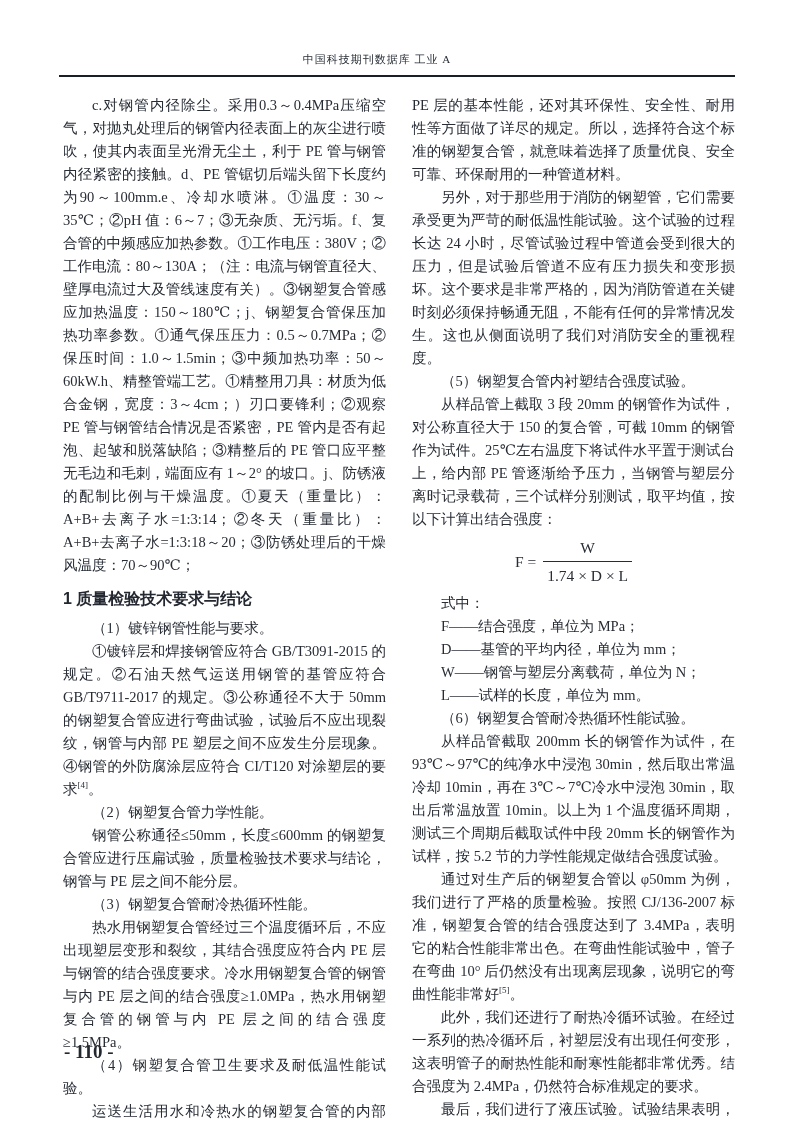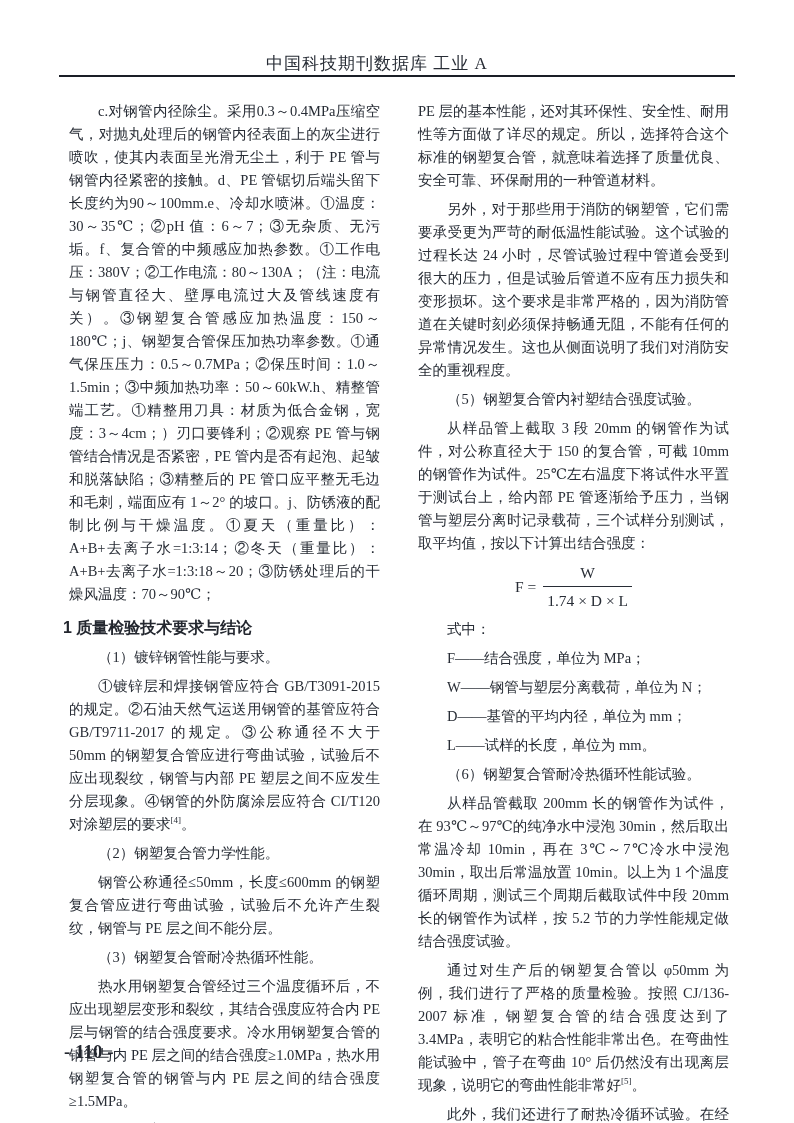--- a/index.html
+++ b/index.html
@@ -8,34 +8,34 @@
     width:794px; height:1123px;
     position:relative;
     background:#ffffff;
     font-family:"Liberation Serif","DejaVu Serif",serif;
     color:#272c35;
     overflow:hidden;
   }
   .header-text {
     position:absolute; top:52px; left:0; width:754px;
     text-align:center;
-    font-size:17px;
+    font-size:11px;
     letter-spacing:1px;
     color:#272c35;
   }
   .header-rule {
     position:absolute; top:75px; left:59px; width:676px;
     border-top:2px solid #1a1e26;
   }
   .columns {
     position:absolute; top:94px; left:63px; width:672px;
     display:flex; gap:26px;
   }
   .col { width:323px; font-size:14.5px; line-height:23px; text-align:justify; text-justify:inter-character; }
-  p.body { margin:6px; }
+  p.body { margin:0; }
   p.indent { text-indent:2em; }
   .section-heading {
     font-family:"Liberation Sans","DejaVu Sans",sans-serif;
     font-size:16px; font-weight:bold;
     line-height:25px;
     margin:9px 0 6px 0;
     text-align:left;
     color:#23272f;
   }
   sup.ref { font-size:9px; line-height:0; vertical-align:super; }
@@ -63,43 +63,43 @@
 <div class="header-rule"></div>
 
 <div class="columns">
 
   <div class="col">
     <p class="body indent">c.对钢管内径除尘。采用0.3～0.4MPa压缩空气，对抛丸处理后的钢管内径表面上的灰尘进行喷吹，使其内表面呈光滑无尘土，利于 PE 管与钢管内径紧密的接触。d、PE 管锯切后端头留下长度约为90～100mm.e、冷却水喷淋。①温度：30～35℃；②pH 值：6～7；③无杂质、无污垢。f、复合管的中频感应加热参数。①工作电压：380V；②工作电流：80～130A；（注：电流与钢管直径大、壁厚电流过大及管线速度有关）。③钢塑复合管感应加热温度：150～180℃；j、钢塑复合管保压加热功率参数。①通气保压压力：0.5～0.7MPa；②保压时间：1.0～1.5min；③中频加热功率：50～60kW.h、精整管端工艺。①精整用刀具：材质为低合金钢，宽度：3～4cm；）刃口要锋利；②观察 PE 管与钢管结合情况是否紧密，PE 管内是否有起泡、起皱和脱落缺陷；③精整后的 PE 管口应平整无毛边和毛刺，端面应有 1～2° 的坡口。j、防锈液的配制比例与干燥温度。①夏天（重量比）：A+B+去离子水=1:3:14；②冬天（重量比）：A+B+去离子水=1:3:18～20；③防锈处理后的干燥风温度：70～90℃；</p>
     <h2 class="section-heading">1 质量检验技术要求与结论</h2>
     <p class="body indent">（1）镀锌钢管性能与要求。</p>
     <p class="body indent"><span>①镀锌层和焊接钢管应符合 GB/T3091-2015 的规定。②石油天然气运送用钢管的基管应符合 GB/T9711-2017 的规定。③公称通径不大于 50mm 的钢塑复合管应进行弯曲试验，试验后不应出现裂纹，钢管与内部 PE 塑层之间不应发生分层现象。④钢管的外防腐涂层应符合 CI/T120 对涂塑层的要求</span><sup class="ref">[4]</sup><span>。</span></p>
     <p class="body indent">（2）钢塑复合管力学性能。</p>
-    <p class="body indent">钢管公称通径≤50mm，长度≤600mm 的钢塑复合管应进行弯曲试验，试验后不允许产生裂纹，钢管与 PE 层之间不能分层。</p>
+    <p class="body indent">钢管公称通径≤50mm，长度≤600mm 的钢塑复合管应进行压扁试验，质量检验技术要求与结论，钢管与 PE 层之间不能分层。</p>
     <p class="body indent">（3）钢塑复合管耐冷热循环性能。</p>
     <p class="body indent">热水用钢塑复合管经过三个温度循环后，不应出现塑层变形和裂纹，其结合强度应符合内 PE 层与钢管的结合强度要求。冷水用钢塑复合管的钢管与内 PE 层之间的结合强度≥1.0MPa，热水用钢塑复合管的钢管与内 PE 层之间的结合强度≥1.5MPa。</p>
     <p class="body indent">（4）钢塑复合管卫生要求及耐低温性能试验。</p>
     <p class="body indent">运送生活用水和冷热水的钢塑复合管的内部 PE 层应符合 GB/T17219 的严格要求。这个标准不仅规定了</p>
   </div>
 
   <div class="col">
     <p class="body">PE 层的基本性能，还对其环保性、安全性、耐用性等方面做了详尽的规定。所以，选择符合这个标准的钢塑复合管，就意味着选择了质量优良、安全可靠、环保耐用的一种管道材料。</p>
     <p class="body indent">另外，对于那些用于消防的钢塑管，它们需要承受更为严苛的耐低温性能试验。这个试验的过程长达 24 小时，尽管试验过程中管道会受到很大的压力，但是试验后管道不应有压力损失和变形损坏。这个要求是非常严格的，因为消防管道在关键时刻必须保持畅通无阻，不能有任何的异常情况发生。这也从侧面说明了我们对消防安全的重视程度。</p>
     <p class="body indent">（5）钢塑复合管内衬塑结合强度试验。</p>
     <p class="body indent">从样品管上截取 3 段 20mm 的钢管作为试件，对公称直径大于 150 的复合管，可截 10mm 的钢管作为试件。25℃左右温度下将试件水平置于测试台上，给内部 PE 管逐渐给予压力，当钢管与塑层分离时记录载荷，三个试样分别测试，取平均值，按以下计算出结合强度：</p>
     <div class="formula-row">
       <span class="formula-lhs">F =</span>
       <span class="frac">
         <span class="num">W</span>
         <span class="den">1.74 × D × L</span>
       </span>
     </div>
     <p class="body indent">式中：</p>
     <p class="body indent">F——结合强度，单位为 MPa；</p>
+    <p class="body indent">D——基管的平均内径，单位为 mm；</p>
     <p class="body indent">W——钢管与塑层分离载荷，单位为 N；</p>
-    <p class="body indent">D——基管的平均内径，单位为 mm；</p>
     <p class="body indent">L——试样的长度，单位为 mm。</p>
     <p class="body indent">（6）钢塑复合管耐冷热循环性能试验。</p>
     <p class="body indent">从样品管截取 200mm 长的钢管作为试件，在 93℃～97℃的纯净水中浸泡 30min，然后取出常温冷却 10min，再在 3℃～7℃冷水中浸泡 30min，取出后常温放置 10min。以上为 1 个温度循环周期，测试三个周期后截取试件中段 20mm 长的钢管作为试样，按 5.2 节的力学性能规定做结合强度试验。</p>
     <p class="body indent"><span>通过对生产后的钢塑复合管以 φ50mm 为例，我们进行了严格的质量检验。按照 CJ/136-2007 标准，钢塑复合管的结合强度达到了 3.4MPa，表明它的粘合性能非常出色。在弯曲性能试验中，管子在弯曲 10° 后仍然没有出现离层现象，说明它的弯曲性能非常好</span><sup class="ref">[5]</sup><span>。</span></p>
     <p class="body indent">此外，我们还进行了耐热冷循环试验。在经过一系列的热冷循环后，衬塑层没有出现任何变形，这表明管子的耐热性能和耐寒性能都非常优秀。结合强度为 2.4MPa，仍然符合标准规定的要求。</p>
     <p class="body indent">最后，我们进行了液压试验。试验结果表明，在</p>
   </div>
 
 </div>
 

